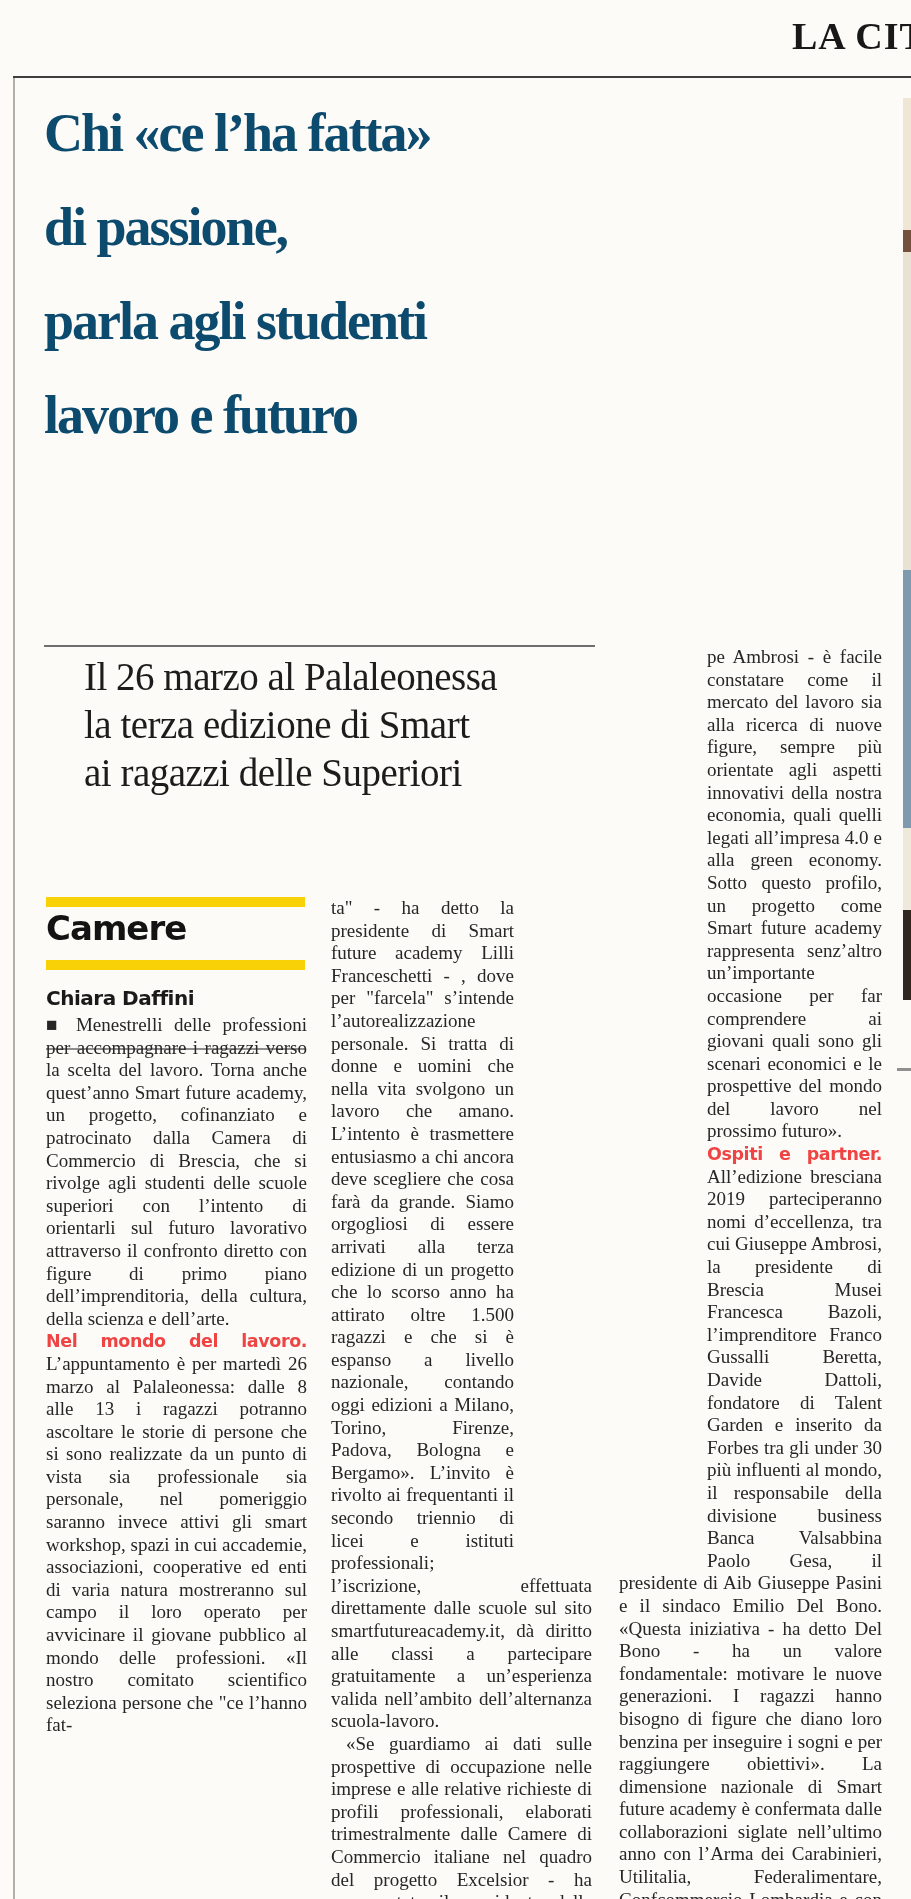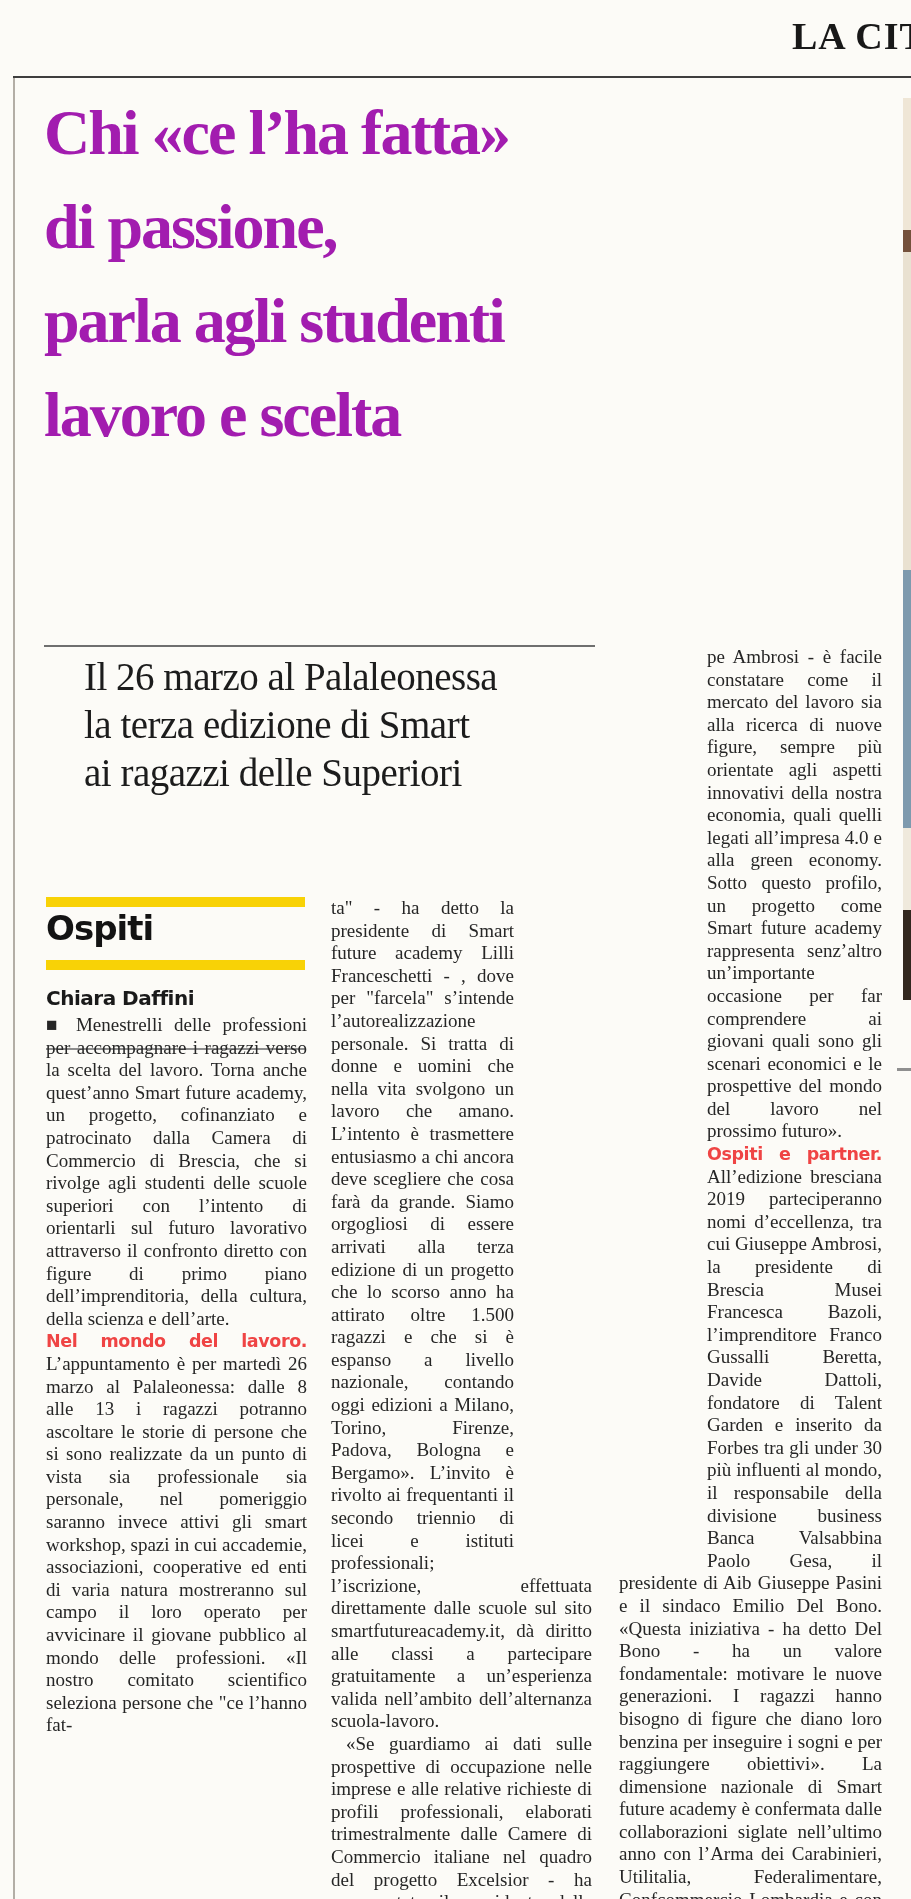--- a/index.html
+++ b/index.html
@@ -25,22 +25,22 @@
   .left-border{left:13px;top:78px;width:2px;bottom:0;background:#b3aea6;}
 
   
   .sliver{right:0;top:98px;width:8px;}
   .sliver div{width:8px;}
   .sliver-dash{left:897px;top:1068px;width:14px;height:3px;background:#8f8f8f;}
 
   
   .headline{
     left:44px;top:86px;width:846px;
-    font-weight:700;font-size:64px;line-height:94px;
-    letter-spacing:-2px;color:#a21caf;
+    font-weight:700;font-size:54px;line-height:94px;
+    letter-spacing:-2px;color:#0c4a6e;
   }
   
   .subhead-rule{left:44px;top:645px;width:551px;height:2px;background:#6f6f6f;}
   .subheadline{
     left:44px;top:653px;width:560px;
     font-size:39px;line-height:48px;color:#1c1c1c;letter-spacing:-0.5px;margin-left:40px;
   }
 
   
   .kicker-bar{left:46px;width:259px;height:10px;}
@@ -101,32 +101,32 @@
     <div style="height:258px;background:#7e9aae"></div>
     <div style="height:82px;background:#efe9dc"></div>
     <div style="height:90px;background:#32271f"></div>
   </div>
   <div class="abs sliver-dash"></div>
 
   <div class="abs headline">
     <div>Chi «ce l’ha fatta»</div>
     <div>di passione,</div>
     <div>parla agli studenti</div>
-    <div>lavoro e scelta</div>
+    <div>lavoro e futuro</div>
   </div>
 
   <div class="abs subhead-rule"></div>
   <div class="abs subheadline">
     <div>Il 26 marzo al Palaleonessa</div>
     <div>la terza edizione di Smart</div>
     <div>ai ragazzi delle Superiori</div>
   </div>
 
   <div class="abs kicker-bar b1" style="background: rgb(248, 210, 6);"></div>
-  <div class="abs kicker-label">Ospiti</div>
+  <div class="abs kicker-label">Camere</div>
   <div class="abs kicker-bar b2" style="background: rgb(248, 210, 6);"></div>
   <div class="abs author">Chiara Daffini</div>
   <div class="abs col1-rule"></div>
 
   <div class="abs body-col col1">
     <p>■ Menestrelli delle professioni per accompagnare i ragazzi verso la scelta del lavoro. Torna anche quest’anno Smart future academy, un progetto, cofinanziato e patrocinato dalla Camera di Commercio di Brescia, che si rivolge agli studenti delle scuole superiori con l’intento di orientarli sul futuro lavorativo attraverso il confronto diretto con figure di primo piano dell’imprenditoria, della cultura, della scienza e dell’arte.</p>
     <p class="para-gap"><span class="lead-in">Nel mondo del lavoro.</span><span> L’appuntamento è per martedì 26 marzo al Palaleonessa: dalle 8 alle 13 i ragazzi potranno ascoltare le storie di persone che si sono realizzate da un punto di vista sia professionale sia personale, nel pomeriggio saranno invece attivi gli smart workshop, spazi in cui accademie, associazioni, cooperative ed enti di varia natura mostreranno sul campo il loro operato per avvicinare il giovane pubblico al mondo delle professioni. «Il nostro comitato scientifico seleziona persone che "ce l’hanno fat-</span></p>
   </div>
 
   <div class="abs body-col col2">

